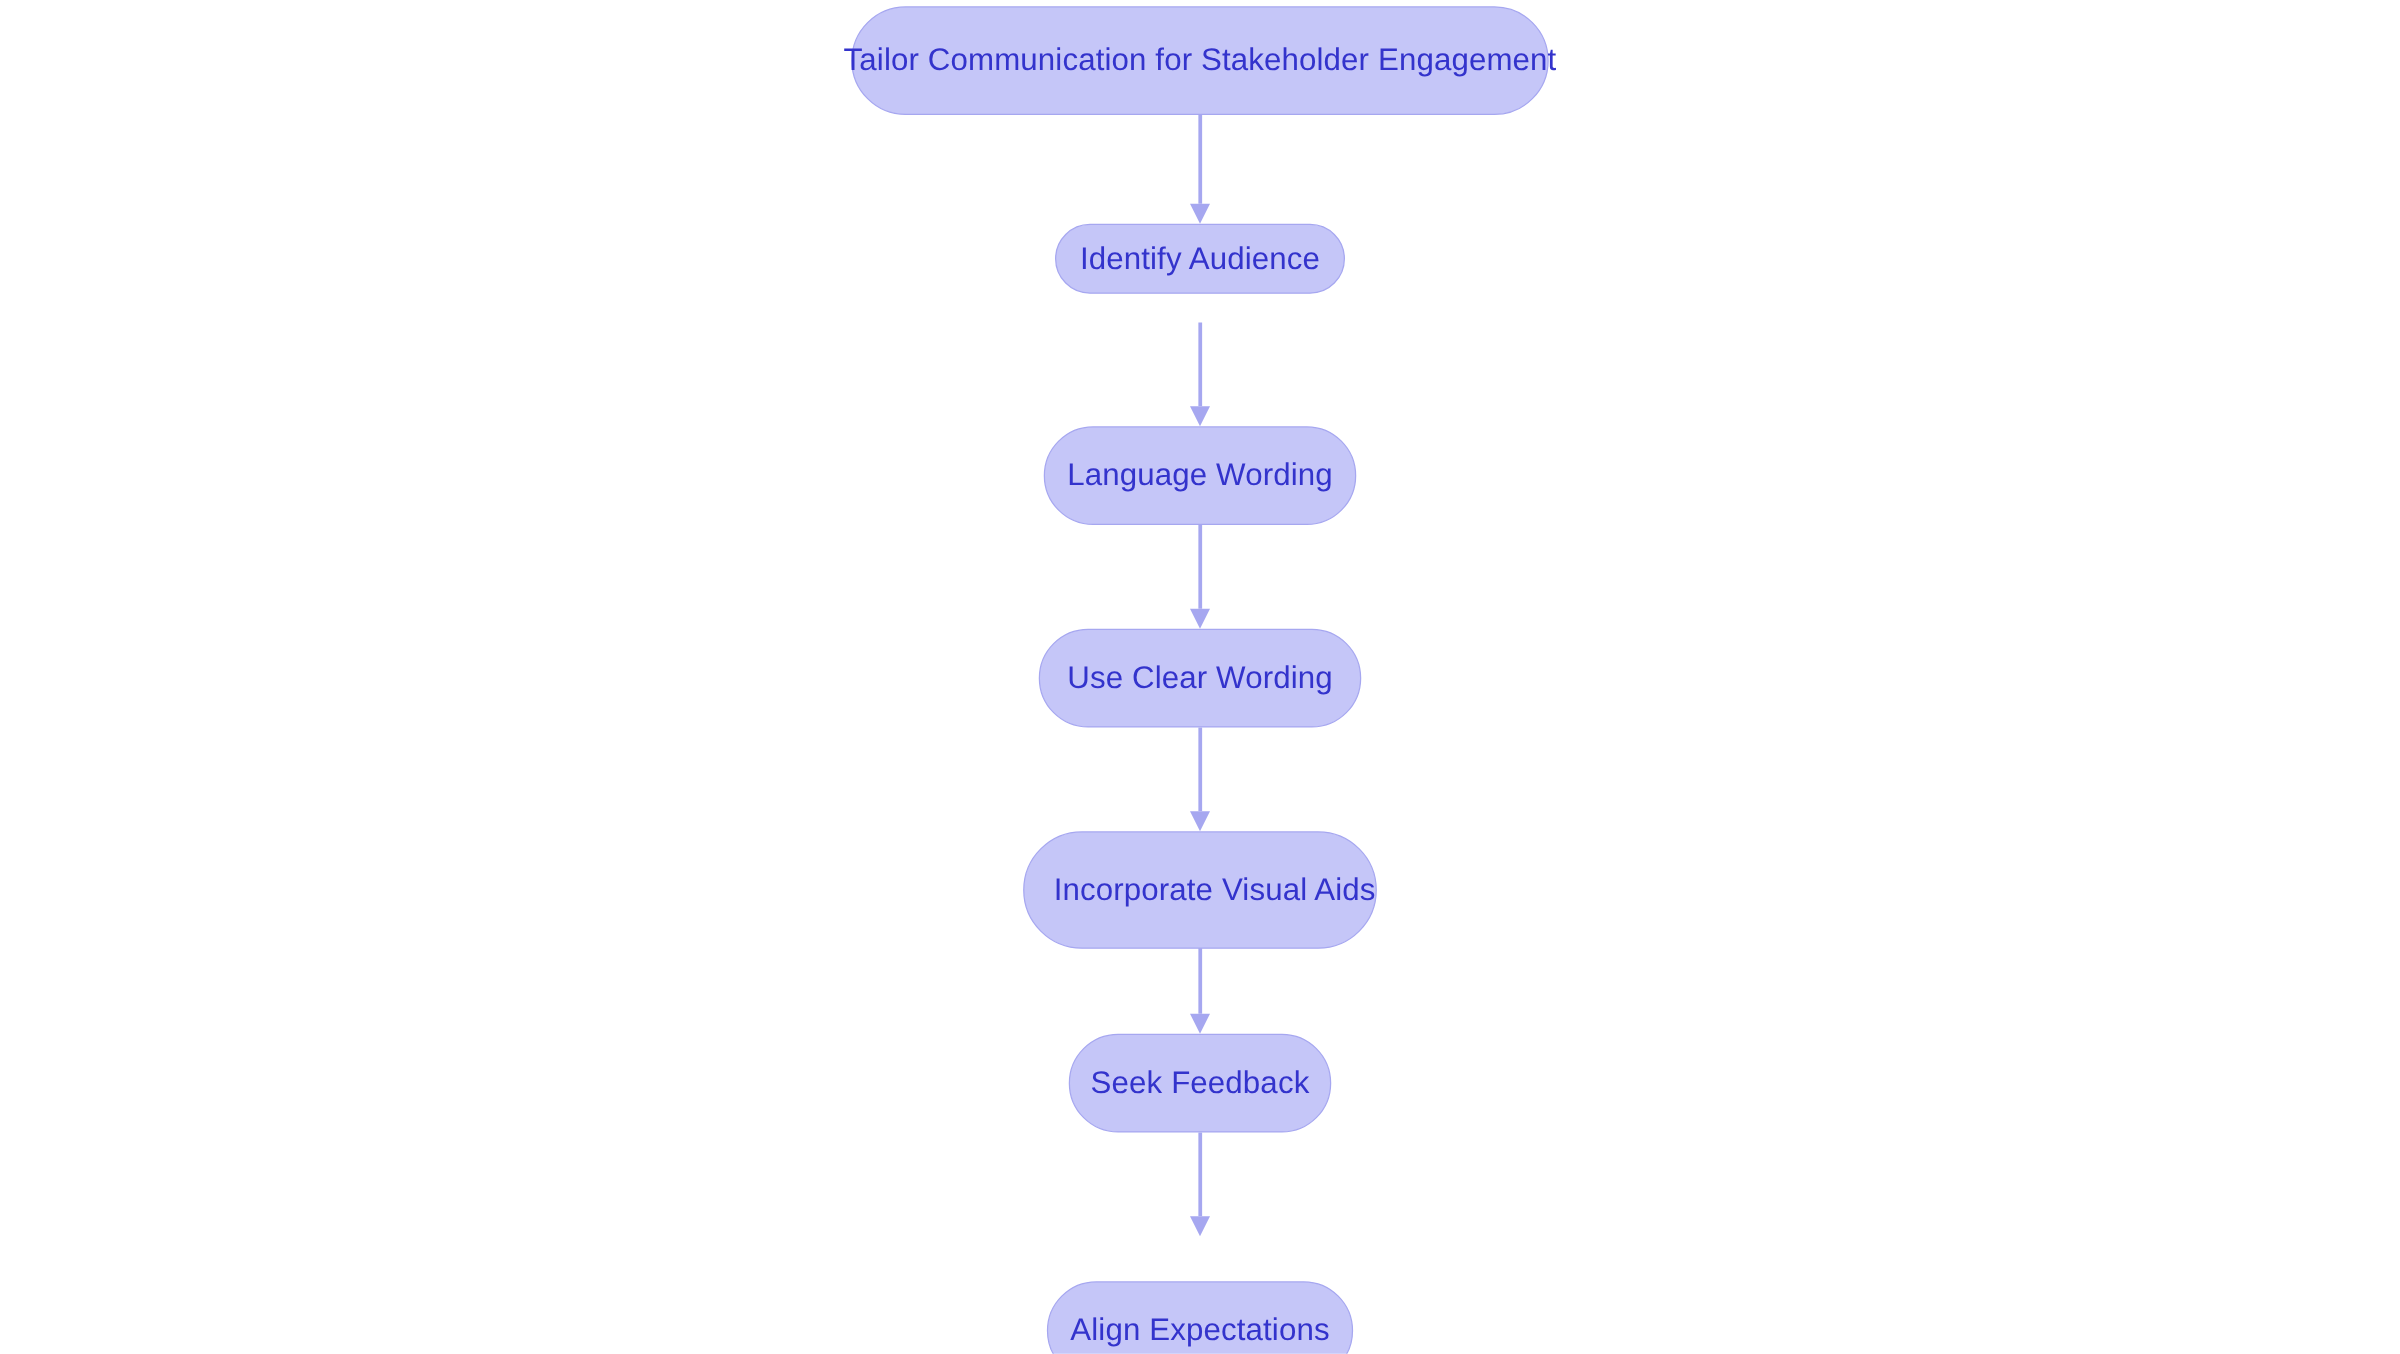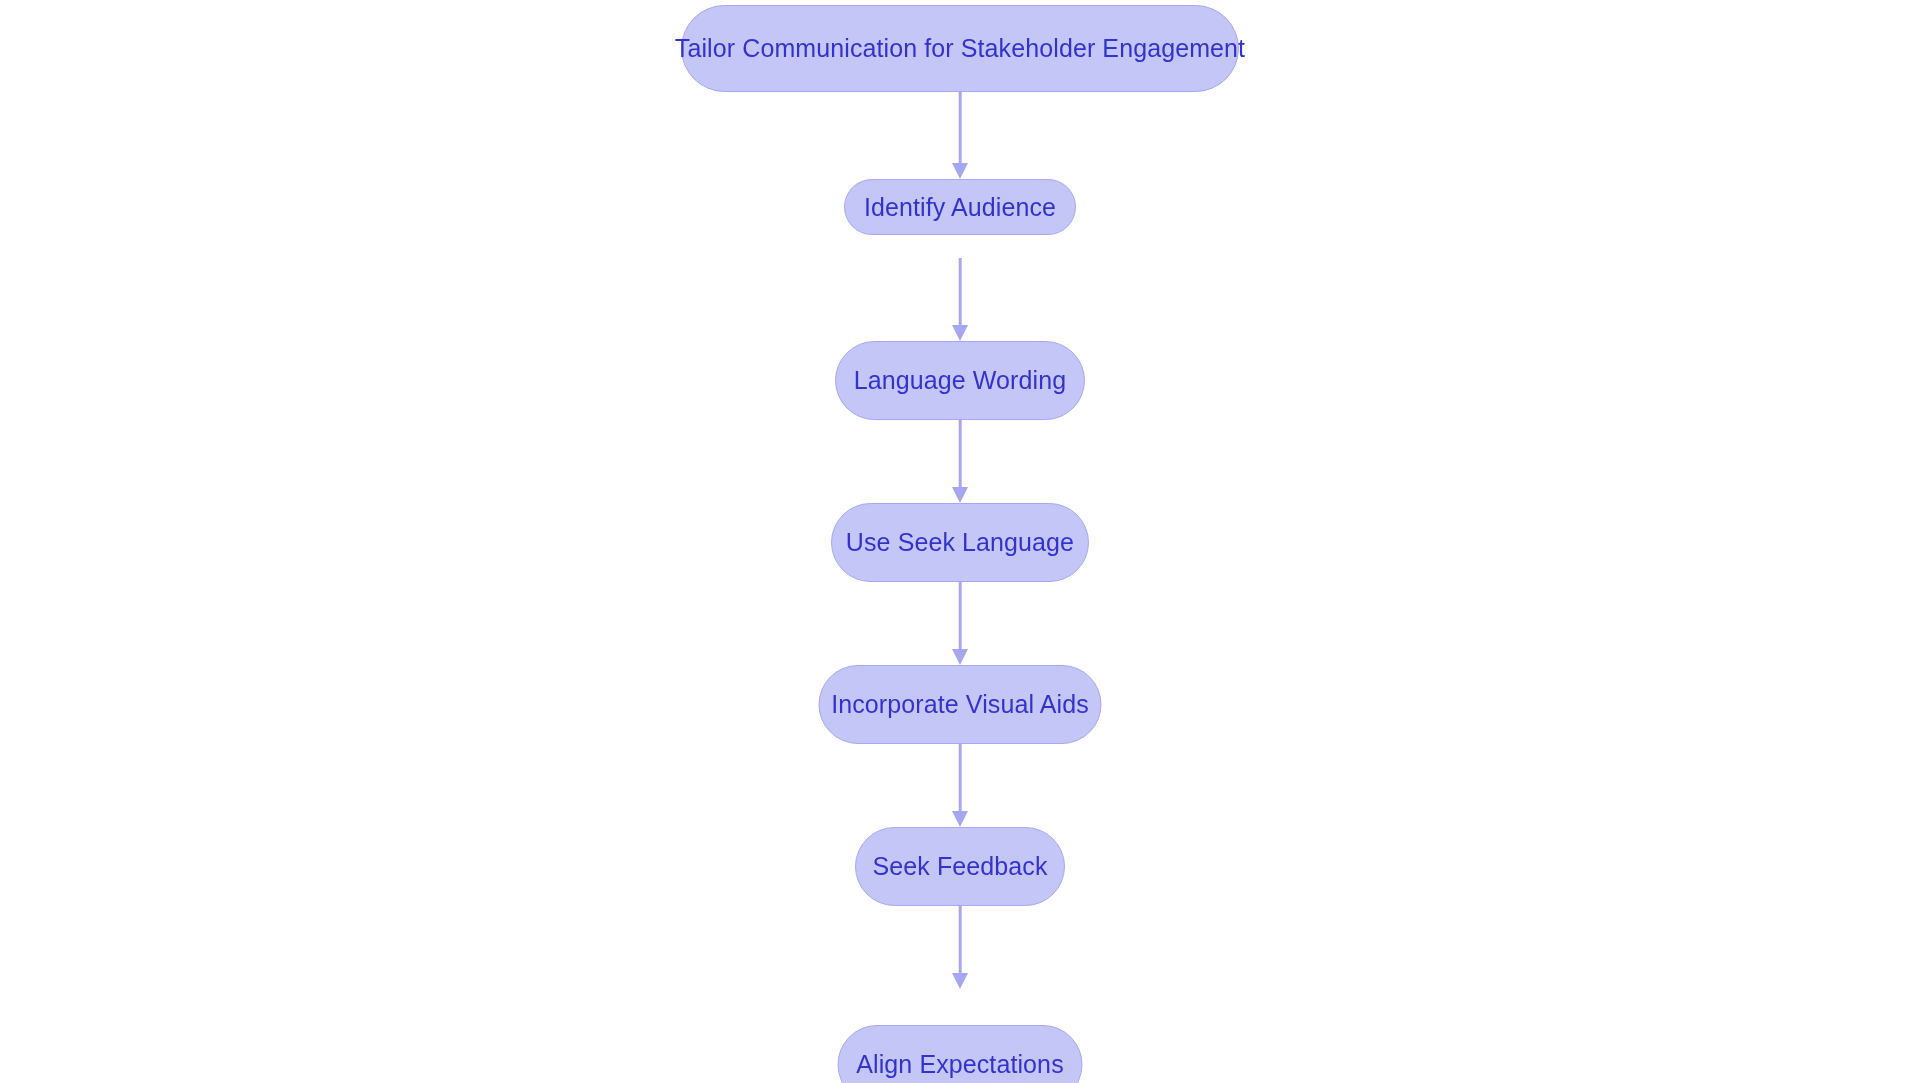--- a/index.html
+++ b/index.html
@@ -44,21 +44,21 @@
     letter-spacing: 0.1px;
     white-space: nowrap;
     user-select: none;
   }
 
   
   .n0 { top: 5px;    width: 558px; height: 87px; }
   .n1 { top: 179px;  width: 232px; height: 56px; }
   .n2 { top: 341px;  width: 250px; height: 79px; }
   .n3 { top: 503px;  width: 258px; height: 79px; }
-  .n4 { top: 665px;  width: 283px; height: 79px; }
+  .n4 { top: 665px;  width: 283px; height: 94px; justify-content: flex-end; }
   .n5 { top: 827px;  width: 210px; height: 79px; justify-content: center; }
   .n6 { top: 1025px;  width: 245px; height: 79px; }
 
   
   .connector {
     position: absolute;
     left: 50%;
     transform: translateX(-50%);
     width: 24px;
     z-index: 1;
@@ -122,21 +122,21 @@
   <div class="node n2">
     <span class="node-label">Language Wording</span>
   </div>
 
   <div class="connector c2">
     <div class="line"></div>
     <div class="arrowhead"></div>
   </div>
 
   <div class="node n3">
-    <span class="node-label">Use Seek Language</span>
+    <span class="node-label">Use Clear Wording</span>
   </div>
 
   <div class="connector c3">
     <div class="line"></div>
     <div class="arrowhead"></div>
   </div>
 
   <div class="node n4">
     <span class="node-label">Incorporate Visual Aids</span>
   </div>

